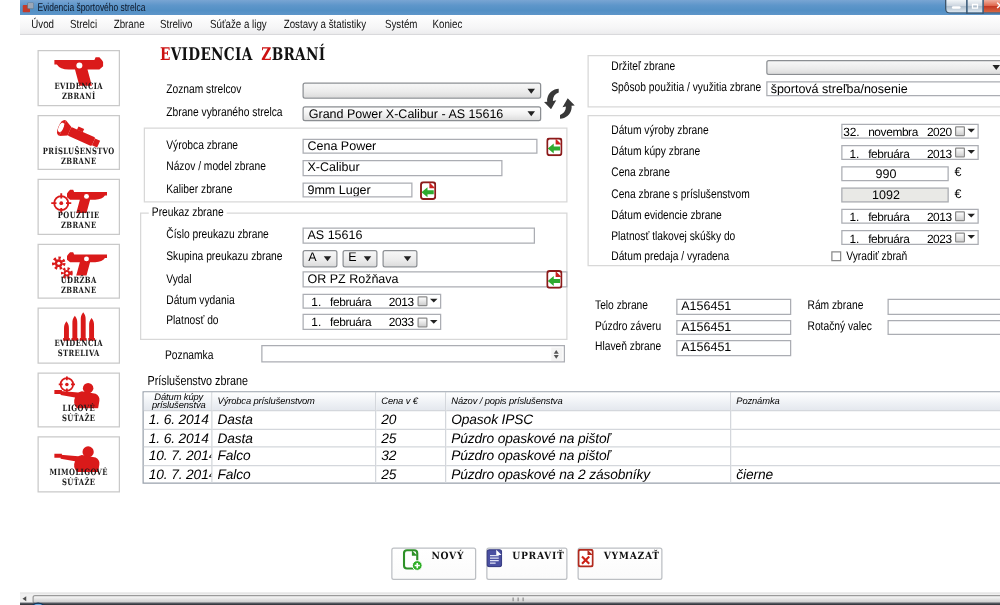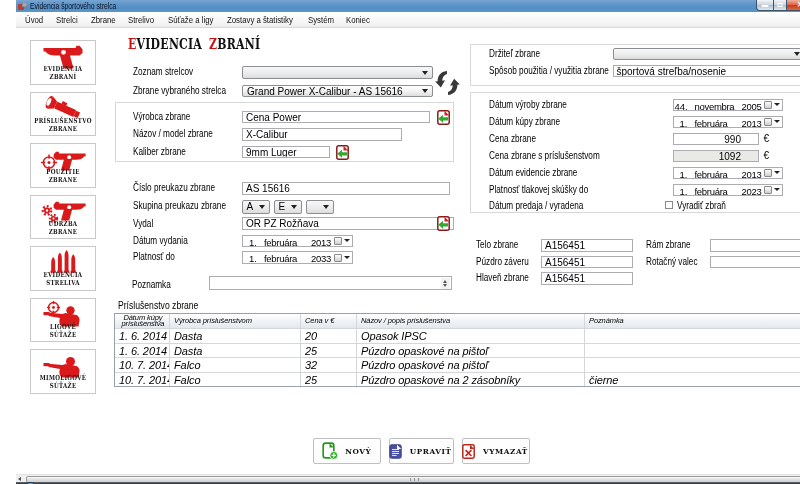--- a/index.html
+++ b/index.html
@@ -31,21 +31,21 @@
     background:linear-gradient(180deg,#ffffff,#f5f5f6 70%,#ededef); border-bottom:1px solid #d9d9dc; }
   .menuitem { position:absolute; top:2px; font-size:9.5px; line-height:12px; color:#111;
     white-space:nowrap; transform:scaleX(0.82); transform-origin:0 50%; }
 
   
   .lbl { position:absolute; font-size:10px; line-height:12px; color:#000; white-space:nowrap;
     transform:scaleX(0.82); transform-origin:0 50%; }
   .tb { position:absolute; background:#fff; border:1px solid #abadb3; font-size:10px;
     line-height:10px; color:#000; padding:1px 0 0 3px; white-space:nowrap; overflow:hidden; }
   .tb.dis { background:#e9e9e6; }
-  .tb.num { text-align:right; padding-right:17px; }
+  .tb.num { text-align:center; padding-right:17px; }
   .combo { position:absolute; border:1px solid #8b8e92; border-radius:2px;
     background:linear-gradient(180deg,#f7f7f7,#ebebeb 60%,#dcdcdc); font-size:10px; line-height:10px;
     padding:1.5px 0 0 4px; color:#000; white-space:nowrap; overflow:hidden; }
   .combo .arr, .picker .arr { position:absolute; right:4px; top:50%; margin-top:-1.5px; width:0; height:0;
     border-left:3.5px solid transparent; border-right:3.5px solid transparent; border-top:4px solid #222; }
   .picker { position:absolute; background:#fff; border:1px solid #abadb3; font-size:9.5px;
     line-height:10px; color:#000; }
   .picker .d-day { position:absolute; left:1px; top:2px; width:13px; text-align:right; }
   .picker .d-mon { position:absolute; left:21px; top:2px; letter-spacing:-0.3px; }
   .picker .d-yr  { position:absolute; left:68px; top:2px; letter-spacing:-0.3px; }
@@ -85,21 +85,21 @@
   .acc-cell:last-child { border-right:none; }
   .acc-head .acc-cell { background:linear-gradient(180deg,#ffffff,#eef1f5 60%,#e4e8ee);
     border-top:none; font-size:7.5px; line-height:6.6px; padding-top:0; height:14.4px;
     white-space:normal; display:flex; flex-direction:column; justify-content:center; }
   .acc-head .acc-cell.c0 { text-align:center; padding-left:2px; }
   .c0 { width:55px; } .c1 { width:131px; } .c2 { width:56px; } .c3 { width:228px; } .c4 { flex:1; }
   .acc-body .acc-row .acc-cell { height:14.4px; }
 
   
   .actbtn { position:absolute; top:438px; height:26px; background:linear-gradient(180deg,#ffffff,#fbfbfb);
-    border:1px solid #bcbfc3; border-radius:2px; display:flex; align-items:center; justify-content:center; }
+    border:1px solid #bcbfc3; border-radius:2px; display:flex; justify-content:center; }
   .actbtn svg { flex-shrink:0; }
   .actbtn .bt { font-family:"DejaVu Serif",serif; font-weight:bold; font-size:8px; letter-spacing:0.6px;
     color:#111; margin-left:6px; white-space:nowrap; transform:scaleX(0.92); }
 
   
   .hscroll { position:absolute; left:0; top:474px; width:800px; height:8px; background:#f0f0f0;
     border-top:1px solid #e3e3e3; }
   .hs-btn { position:absolute; top:0; width:9px; height:8px; background:#f0f0f0; }
   .hs-btn .a { position:absolute; top:1.5px; width:0; height:0; border-top:2.5px solid transparent;
     border-bottom:2.5px solid transparent; }
@@ -290,22 +290,25 @@
   <span class="lbl" style="left:117px; top:128px">Názov / model zbrane</span>
   <div class="tb" style="left:226px; top:128px; width:160px; height:12.5px"><span>X-Calibur</span></div>
   <span class="lbl" style="left:117px; top:145.5px">Kaliber zbrane</span>
   <div class="tb" style="left:226px; top:145.5px; width:88px; height:12.5px"><span>9mm Luger</span></div>
   <svg style="position:absolute; left:319.5px; top:144.5px" width="13" height="15" viewBox="0 0 13 15">
     <rect x="0.8" y="0.8" width="11.4" height="13.4" rx="2" fill="#fff" stroke="#8b1a1a" stroke-width="1.5"></rect>
     <path d="M7.5 0.8 L12.2 5.5 L7.5 5.5 Z" fill="#cc2222"></path>
     <path d="M11 7.2 L6 7.2 L6 4.8 L1.2 8.8 L6 12.8 L6 10.4 L11 10.4 Z" fill="#2faa2f"></path>
   </svg>
 
+  <div class="grp" style="left:95.5px; top:170px; width:342.5px; height:101.5px">
+    <span class="grp-title">Preukaz zbrane</span>
+  </div>
   <span class="lbl" style="left:117px; top:182px">Číslo preukazu zbrane</span>
-  <div class="tb" style="left:226px; top:182px; width:208px; height:12.5px"><span>AS 15616</span></div>
+  <div class="tb" style="left:226px; top:182px; width:186px; height:12.5px"><span>AS 15616</span></div>
   <span class="lbl" style="left:117px; top:200px">Skupina preukazu zbrane</span>
   <div class="combo" style="left:225.5px; top:199.5px; width:28px; height:14px">
     <span>A</span><span class="arr"></span>
   </div>
   <div class="combo" style="left:257.5px; top:199.5px; width:28px; height:14px">
     <span>E</span><span class="arr"></span>
   </div>
   <div class="combo" style="left:289.5px; top:199.5px; width:28px; height:14px">
     <span></span><span class="arr"></span>
   </div>
@@ -346,23 +349,23 @@
   <span class="lbl" style="left:472.5px; top:47.5px">Držiteľ zbrane</span>
   <div class="combo" style="left:596.5px; top:47.5px; width:192px; height:12.5px">
     <span></span><span class="arr"></span>
   </div>
   <span class="lbl" style="left:472.5px; top:65px">Spôsob použitia / využitia zbrane</span>
   <div class="tb" style="left:596.5px; top:64.5px; width:192px; height:12.5px"><span>športová streľba/nosenie</span></div>
 
   <div class="grp" style="left:453.5px; top:92px; width:342.5px; height:120.5px"></div>
   <span class="lbl" style="left:472.5px; top:98.5px">Dátum výroby zbrane</span>
   <div class="picker" style="left:656.5px; top:98.5px; width:110.5px; height:12.5px">
-    <span class="d-day">44.</span>
+    <span class="d-day">32.</span>
       <span class="d-mon">novembra</span>
-      <span class="d-yr">2005</span>
+      <span class="d-yr">2020</span>
     <span class="calbox"></span>
       <span class="arr"></span>
   </div>
   <span class="lbl" style="left:472.5px; top:115.5px">Dátum kúpy zbrane</span>
   <div class="picker" style="left:656.5px; top:115.5px; width:110.5px; height:12.5px">
     <span class="d-day">1.</span>
       <span class="d-mon">februára</span>
       <span class="d-yr">2013</span>
     <span class="calbox"></span>
       <span class="arr"></span>

